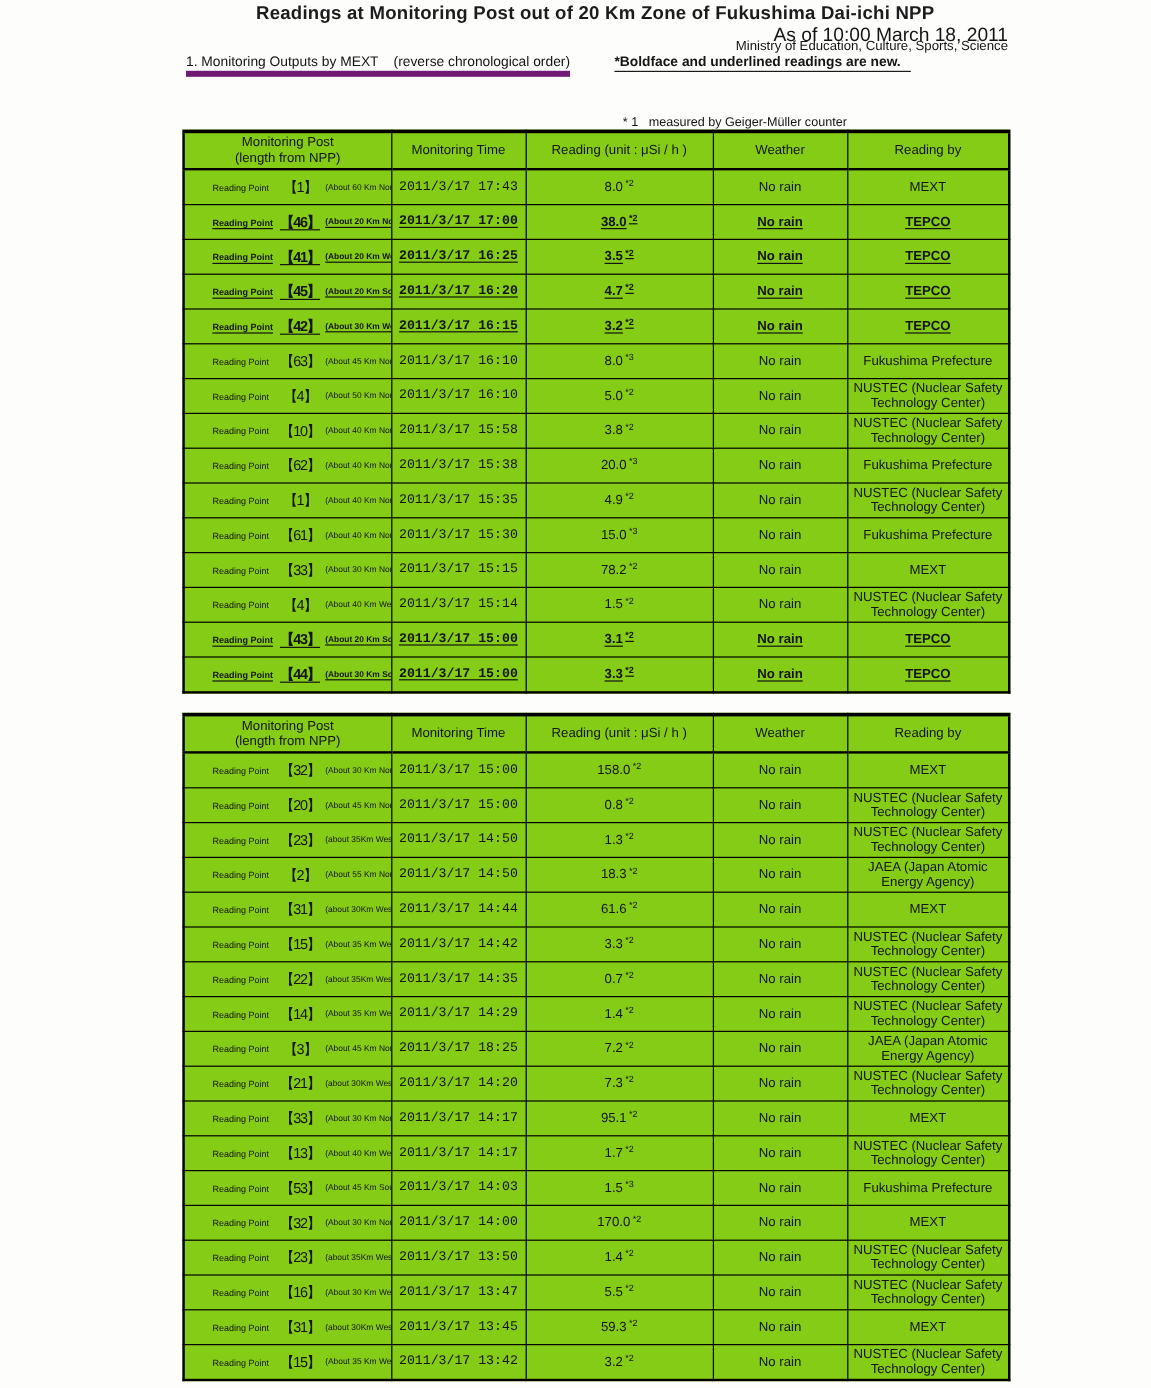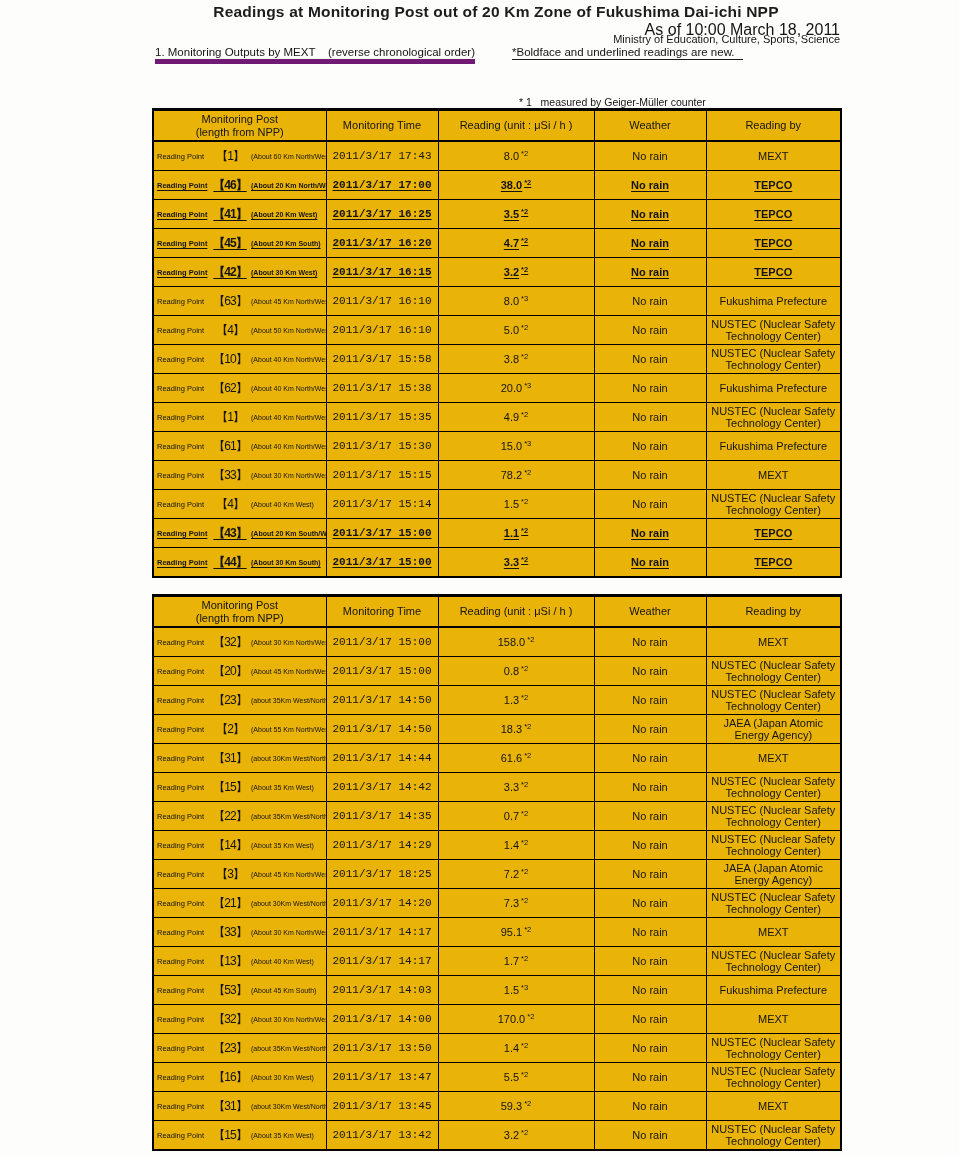--- a/index.html
+++ b/index.html
@@ -19,46 +19,46 @@
   .as-of   { position:absolute; top:21px; right:119px; font-size:16px; }
   .org     { position:absolute; top:33px; right:119px; font-size:11px;margin-left:32px; }
 
   .section-heading {
     position:absolute; top:46px; left:155px;
     font-size:11.5px; white-space:pre;
     border-bottom:5px solid #701a75; padding-bottom:1px;
   }
   .new-note {
     position:absolute; top:46px; left:512px;
-    font-size:11.5px; font-weight:normal; white-space:pre;
+    font-size:11.5px; font-weight:bold; white-space:pre;
     border-bottom:1.5px solid #1a1a1a; padding:0 8px 1px 0;
   }
   .method-notes {
     position:absolute; top:62px; left:519px;
     font-size:10.5px; line-height:16px; white-space:pre;
   }
 
   table.readings {
     position:absolute; left:152px; width:688px;
     border-collapse:collapse; table-layout:fixed;
-    background:#eab308;
+    background:#84cc16;
     border:2px solid #000; border-top:3px solid #000;
   }
   #table1 { top:108px; }
   #table2 { top:594px; }
 
   .readings th, .readings td { border:1px solid #000; padding:0; overflow:hidden; }
   .readings thead th {
     height:29px; font-size:11px; font-weight:normal;
     text-align:center; vertical-align:middle; line-height:13px;
     border-bottom:2px solid #000;
   }
   .readings tbody td { height:28px; font-size:11px; text-align:center; vertical-align:middle; }
 
-  .post-flex { display:flex; align-items:center; width:100%; }
+  .post-flex { display:flex; align-items:center; width:100%;padding-left:20px; }
   .rp-label { font-size:7.5px; flex:0 0 52px; padding-left:3px; text-align:left; white-space:nowrap; }
   .rp-num   { font-size:12px; flex:0 0 42px; text-align:center; white-space:nowrap; letter-spacing:-1px; }
   .rp-dist  { font-size:7px; flex:1; text-align:left; padding-right:2px; white-space:nowrap; }
 
   .c-time    { font-size:11px;font-family:Liberation Mono, monospace; }
   .c-read .sup { font-size:7.5px; position:relative; top:-4px; margin-left:2px; display:inline-block; }
   .c-weather { font-size:10.5px; }
   .c-by      { font-size:10.5px; line-height:12px; padding:0 2px; }
 
   tr.new { font-weight:bold; }
@@ -278,21 +278,21 @@
         </tr>
         <tr class="new">
           <td class="c-post">
             <div class="post-flex">
               <span class="rp-label">Reading Point</span>
               <span class="rp-num">【43】</span>
               <span class="rp-dist">(About 20 Km South/West)</span>
             </div>
           </td>
           <td class="c-time">2011/3/17 15:00</td>
-          <td class="c-read"><span class="val">1.1</span><span class="sup">*2</span></td>
+          <td class="c-read"><span class="val">3.1</span><span class="sup">*2</span></td>
           <td class="c-weather">No rain</td>
           <td class="c-by">TEPCO</td>
         </tr>
         <tr class="new">
           <td class="c-post">
             <div class="post-flex">
               <span class="rp-label">Reading Point</span>
               <span class="rp-num">【44】</span>
               <span class="rp-dist">(About 30 Km South)</span>
             </div>

